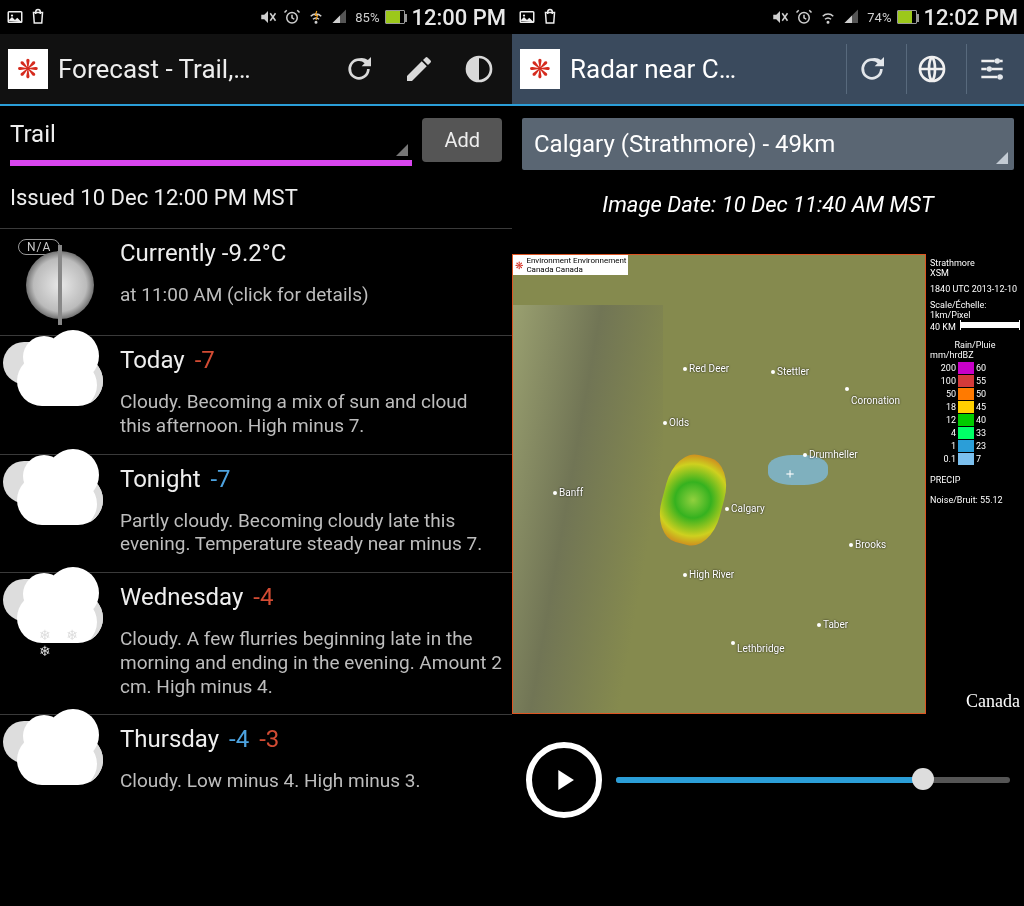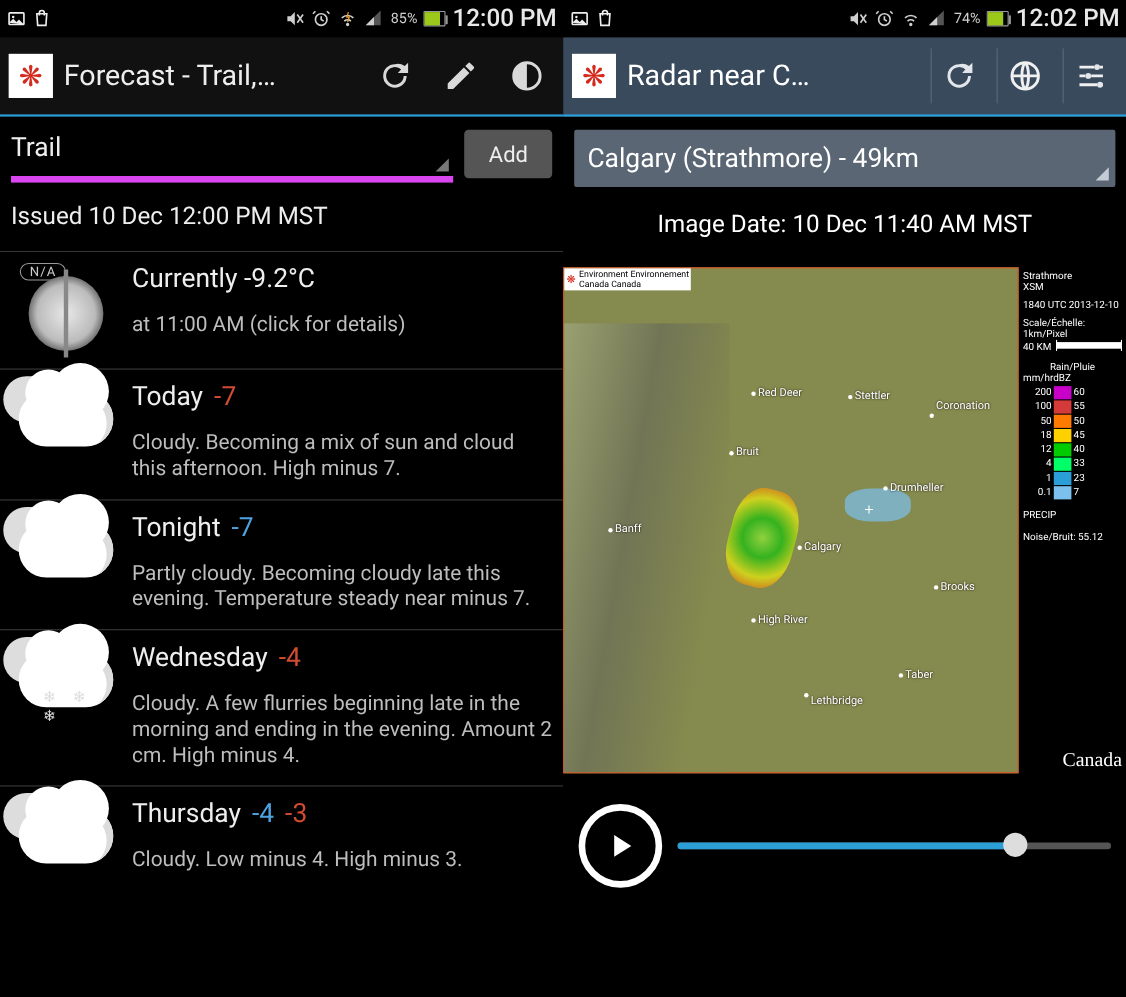--- a/index.html
+++ b/index.html
@@ -60,21 +60,21 @@
   .cloud{width:86px;height:50px;background:#fff;border-radius:26px;position:relative;margin-top:10px;box-shadow:-6px 4px 0 0 #e0e0e0 inset;}
   .cloud::before,.cloud::after{content:'';position:absolute;background:#fff;border-radius:50%;}
   .cloud::before{width:42px;height:42px;left:6px;top:-20px;}
   .cloud::after{width:52px;height:52px;left:30px;top:-26px;}
   .cloud.double{box-shadow:-6px 4px 0 0 #dcdcdc inset, -18px -18px 0 -4px #ddd;}
   .snow-dots{position:absolute;bottom:-16px;left:22px;color:#ddd;letter-spacing:6px;font-size:14px;}
 
   
   .station{margin:12px 10px 6px;background:#5a6673;padding:12px;font-size:24px;color:#fff;position:relative;border-radius:2px;}
   .station::after{content:'';position:absolute;right:6px;bottom:6px;width:0;height:0;border-left:12px solid transparent;border-bottom:12px solid #c3cbd4;}
-  .imgdate{text-align:center;font-size:22px;color:#fff;padding:16px 4px 26px;}
+  .imgdate{text-align:center;font-size:22px;color:#fff;padding:16px 4px 37px;font-style:italic;}
   .radarframe{margin:0 0 0 0;display:flex;height:460px;}
   .mapwrap{flex:1;border:1px solid #d52;position:relative;background:#858a4e;}
   .maplabel{position:absolute;font-size:10px;color:#fff;text-shadow:0 0 2px #000;}
   .dot{width:4px;height:4px;background:#fff;border-radius:50%;position:absolute;}
   .maptag{position:absolute;top:0;left:0;background:linear-gradient(#fff,#fff);font-size:8px;color:#000;padding:1px 2px;display:flex;align-items:center;gap:3px;}
   .maptag .mini-leaf{color:#d52b1e;font-size:10px;}
   .legendcol{width:98px;background:#000;font-size:9px;color:#fff;padding:4px 4px 2px;display:flex;flex-direction:column;}
   .legendcol .wordmark{margin-top:auto;font-family:Georgia,serif;font-size:18px;text-align:right;}
   .scalebar{height:6px;background:linear-gradient(90deg,#fff,#fff);margin:2px 0 6px;position:relative;}
   .scalebar::before,.scalebar::after{content:'';position:absolute;width:1px;height:10px;background:#fff;top:-2px;}
@@ -308,23 +308,23 @@
       <div class="maptag">
         <span class="mini-leaf">❋</span>
         <span><span>Environment</span> <span>Environnement</span><br><span>Canada</span> <span>Canada</span></span>
       </div>
       <div id="city-layer">
           <div class="dot" style="left: 170px; top: 112px;"></div>
           <div class="maplabel" style="left: 176px; top: 108px;">Red Deer</div>
           <div class="dot" style="left: 258px; top: 115px;"></div>
           <div class="maplabel" style="left: 264px; top: 111px;">Stettler</div>
           <div class="dot" style="left: 150px; top: 166px;"></div>
-          <div class="maplabel" style="left: 156px; top: 162px;">Bruit</div>
+          <div class="maplabel" style="left: 156px; top: 162px;">Olds</div>
           <div class="dot" style="left: 332px; top: 132px;"></div>
-          <div class="maplabel" style="left: 338px; top: 120px;">Coronation</div>
+          <div class="maplabel" style="left: 338px; top: 140px;">Coronation</div>
           <div class="dot" style="left: 290px; top: 198px;"></div>
           <div class="maplabel" style="left: 296px; top: 194px;">Drumheller</div>
           <div class="dot" style="left: 40px; top: 236px;"></div>
           <div class="maplabel" style="left: 46px; top: 232px;">Banff</div>
           <div class="dot" style="left: 212px; top: 252px;"></div>
           <div class="maplabel" style="left: 218px; top: 248px;">Calgary</div>
           <div class="dot" style="left: 336px; top: 288px;"></div>
           <div class="maplabel" style="left: 342px; top: 284px;">Brooks</div>
           <div class="dot" style="left: 170px; top: 318px;"></div>
           <div class="maplabel" style="left: 176px; top: 314px;">High River</div>

